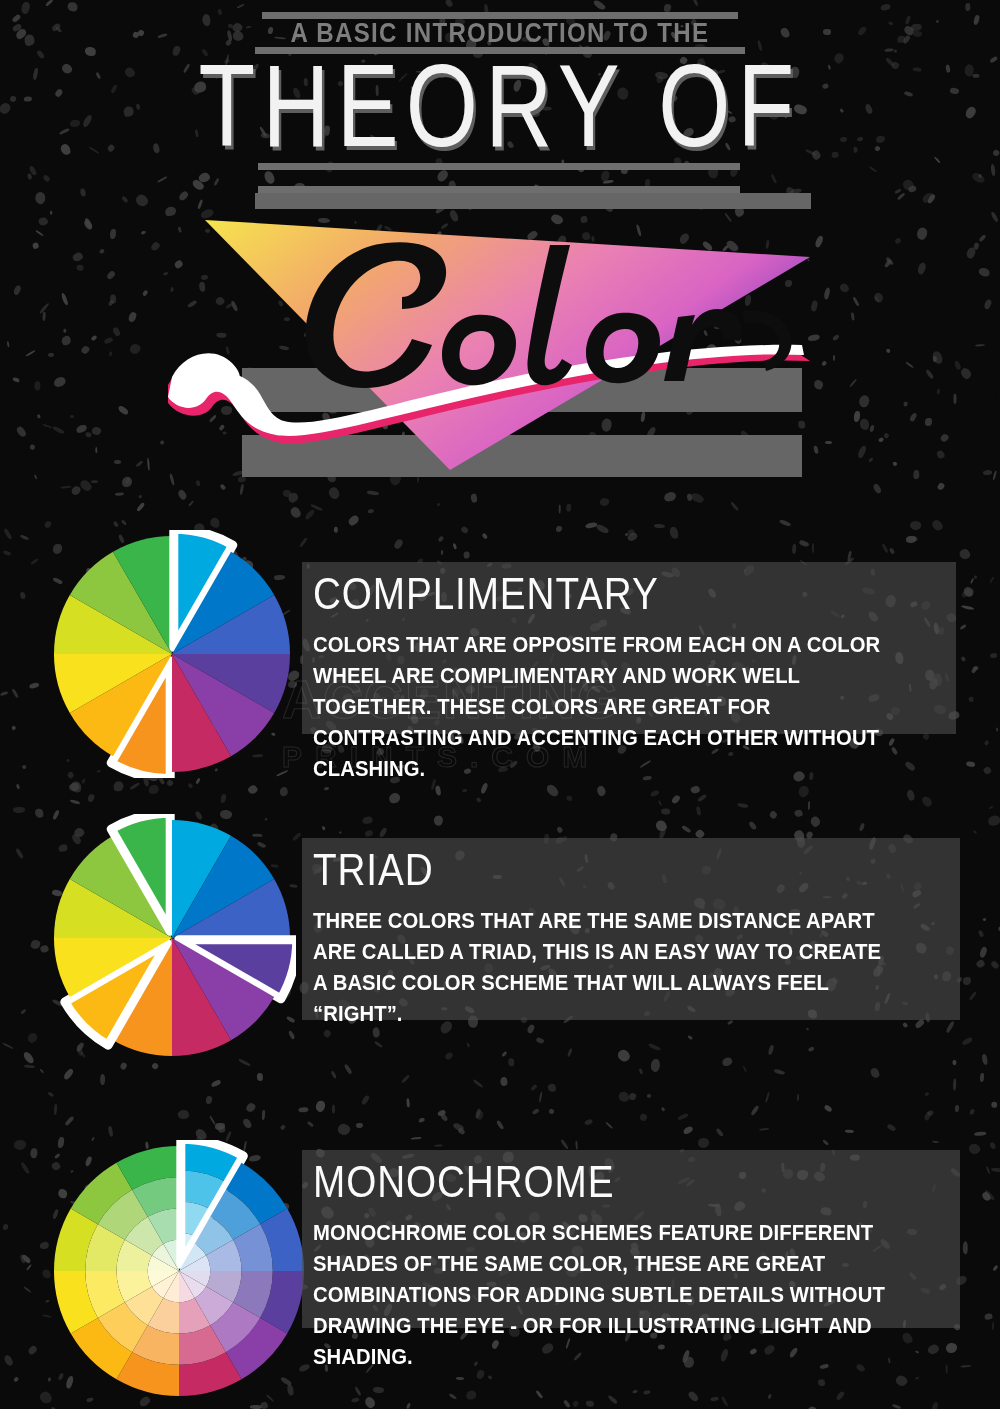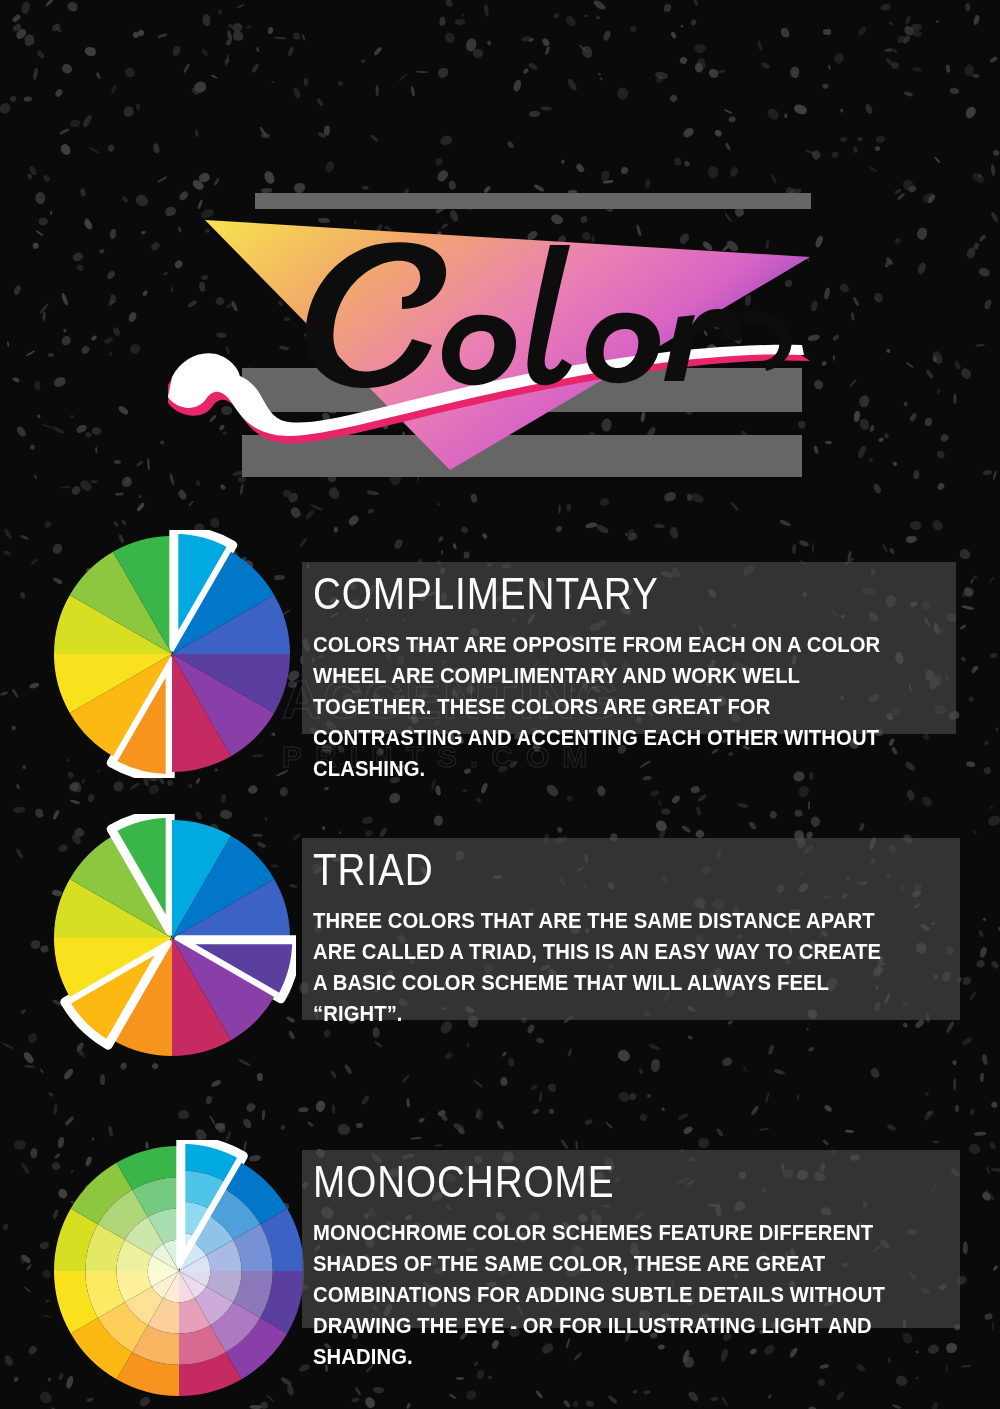--- a/index.html
+++ b/index.html
@@ -1626,20 +1626,28 @@
       <i class="speck" style="left:80.3px;top:890.6px;width:3.3px;height:4.8px;background:#424242;opacity:0.39;transform:rotate(91deg)"></i>
       <i class="speck" style="left:855.6px;top:449.3px;width:12.6px;height:5.5px;background:#424242;opacity:0.49;transform:rotate(117deg)"></i>
       <i class="speck" style="left:224.0px;top:33.9px;width:11.4px;height:4.0px;background:#424242;opacity:0.70;transform:rotate(80deg)"></i>
       <i class="speck" style="left:81.4px;top:1051.0px;width:3.2px;height:6.9px;background:#424242;opacity:0.37;transform:rotate(142deg)"></i>
       <i class="speck" style="left:105.0px;top:1294.5px;width:11.8px;height:6.0px;background:#424242;opacity:0.41;transform:rotate(66deg)"></i>
       <i class="speck" style="left:834.1px;top:54.3px;width:10.1px;height:8.7px;background:#424242;opacity:0.41;transform:rotate(133deg)"></i>
       <i class="speck" style="left:858.7px;top:25.8px;width:6.0px;height:10.3px;background:#424242;opacity:0.36;transform:rotate(34deg)"></i>
       <i class="speck" style="left:378.1px;top:697.1px;width:9.5px;height:9.7px;background:#424242;opacity:0.40;transform:rotate(20deg)"></i>
     </div>
 
+  <div id="header">
+    <div class="rule" id="rule-top"></div>
+    <div class="rule" id="rule-mid"></div>
+    <div class="rule" id="rule-under1"></div>
+    <div class="rule" id="rule-under2"></div>
+    <div id="kicker">A BASIC INTRODUCTION TO THE</div>
+    <div id="maintitle">THEORY OF</div>
+  </div>
 
   <div id="logo">
     <div class="logobar" id="lb1"></div>
     <div class="logobar" id="lb2"></div>
     <div class="logobar" id="lb3"></div>
 
     <svg width="700" height="300" viewBox="0 0 700 300">
       <defs>
         <linearGradient id="triGrad" x1="0" y1="1" x2="1" y2="0">
           <stop offset="0%" stop-color="#ef5fae"></stop>

